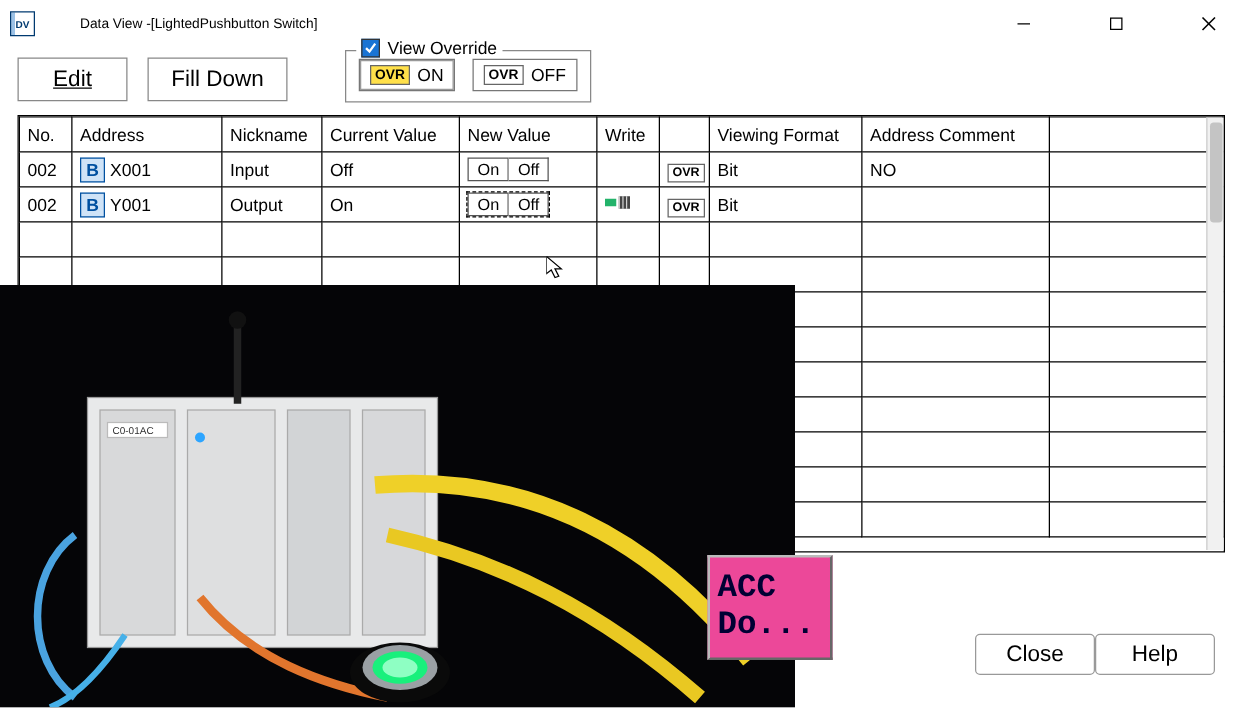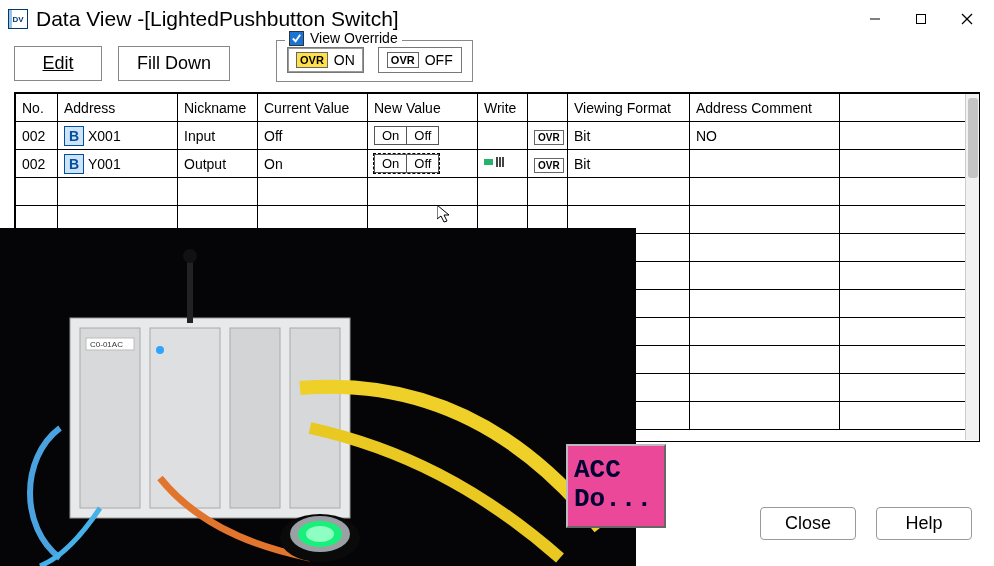--- a/index.html
+++ b/index.html
@@ -13,30 +13,31 @@
     overflow: hidden;
     position: relative;
     color: #000;
   }
   .titlebar {
     height: 38px;
     display: flex;
     align-items: center;
     padding: 0 4px 0 8px;
     background: #fff;
+    gap: 28px;
   }
   .titlebar .app-icon {
     width: 20px; height: 20px;
     border: 1px solid #003a70;
     background: linear-gradient(90deg,#9cc2e6 3px,#fff 3px);
     display:flex;align-items:center;justify-content:center;
     font-size:8px;font-weight:bold;color:#003a70;
     margin-right:8px;
   }
-  .titlebar .title { font-size:21px; }
+  .titlebar .title { font-size:11px; }
   .titlebar .spacer { flex:1; }
   .winbtn {
     width:46px;height:32px;display:flex;align-items:center;justify-content:center;
     background:transparent;border:none;
   }
   .winbtn svg { width:12px;height:12px; }
 
   .toolbar {
     display:flex;align-items:flex-start;gap:16px;padding:8px 14px 6px;
   }
@@ -109,21 +110,21 @@
     position:absolute;left:0;top:228px;width:636px;height:338px;background:#000;overflow:hidden;
   }
 
   .accdo {
     position:absolute;left:566px;top:444px;width:100px;height:84px;
     background:#ec4899;border:2px outset #bbb;color:#003; font-family: "Lucida Console","Courier New",monospace;
     font-size:26px;font-weight:bold;line-height:1.1;padding:10px 6px;white-space:pre;
   }
 
   .bottom-btns {
-    position:absolute;right:22px;bottom:26px;display:flex;gap:20px;
+    position:absolute;right:22px;bottom:26px;display:flex;
   }
   .bottom-btns .btn { min-width:96px;padding:5px 18px;border:1px solid #999;border-radius:4px; }
 
   .cursor {
     position:absolute;width:16px;height:20px;pointer-events:none;
   }
 </style>
 </head>
 <body>
 

